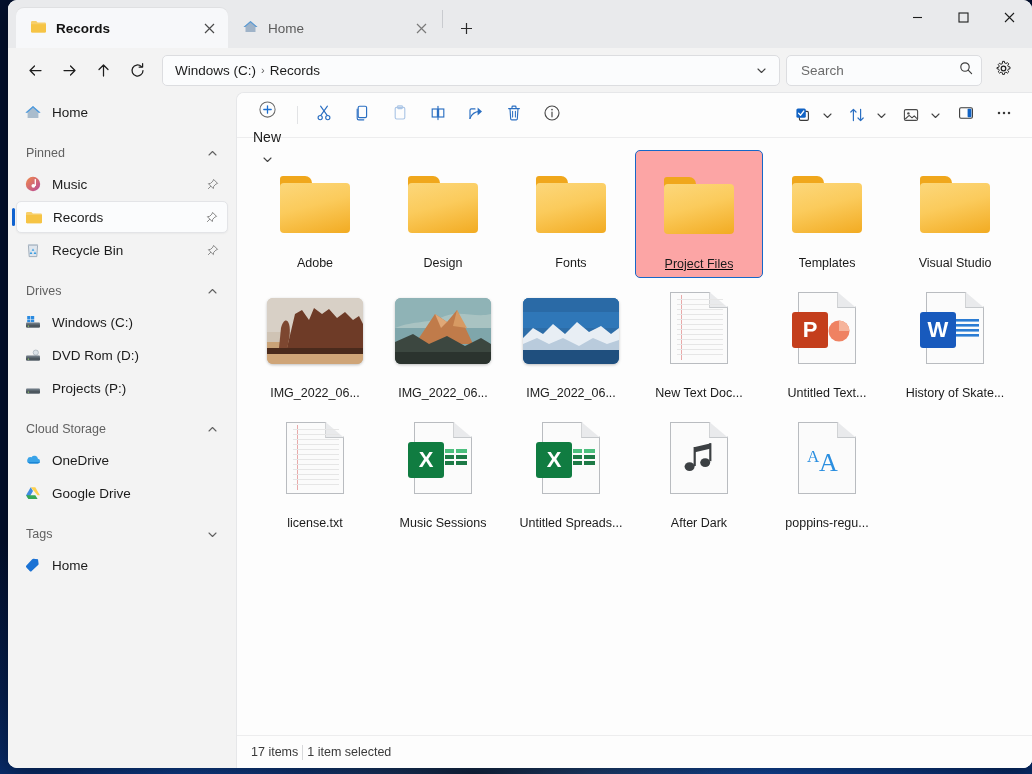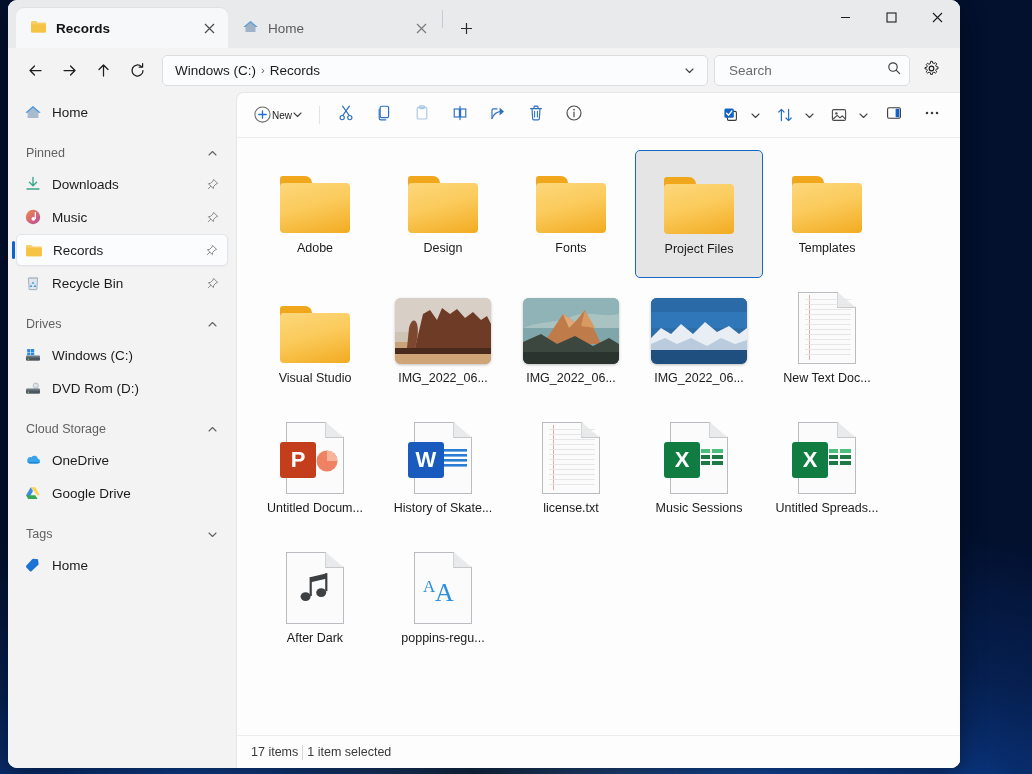--- a/index.html
+++ b/index.html
@@ -18,21 +18,21 @@
       linear-gradient(180deg,#04143a 0%, #061f4f 60%, #020b22 100%);
   }
   #desktop:after{
     content:"";position:absolute;left:0;right:0;bottom:0;height:46px;
     background:
       radial-gradient(ellipse 420px 70px at 46% 100%, rgba(10,20,40,.85) 0%, rgba(10,20,40,0) 70%),
       radial-gradient(ellipse 260px 46px at 48% 96%, rgba(140,200,255,.30) 0%, rgba(140,200,255,0) 72%);
   }
   
   #window{
-    position:absolute;left:8px;top:0;width:952px;height:768px;
+    position:absolute;left:8px;top:0;width:1024px;height:768px;
     background:#f3f3f3;
     border-radius:9px 9px 9px 9px;
     box-shadow:0 6px 26px rgba(0,0,0,.45);
     overflow:hidden;
     display:flex;flex-direction:column;
   }
   
   .titlebar{
     height:48px;flex:0 0 48px;position:relative;
     background:#e9eaec;
@@ -129,46 +129,46 @@
     background:#fdfdfd;border-radius:8px 0 0 0;
     border-left:1px solid #e6e7e9;border-top:1px solid #e6e7e9;
     margin-top:0;overflow:hidden;
   }
   .toolbar{
     height:45px;flex:0 0 45px;display:flex;align-items:center;
     padding:0 10px 0 10px;box-sizing:border-box;
     border-bottom:1px solid #ededee;background:#fdfdfd;gap:2px;
   }
   .tb-new{
-    height:30px;border-radius:5px;display:flex;align-items:center;
-    padding:0 8px 0 6px;font-size:10px;color:#1b1b1b;
+    height:30px;border-radius:5px;display:flex;align-items:center;gap:7px;
+    padding:0 8px 0 6px;font-size:14px;color:#1b1b1b;flex-direction:column;
   }
   .tb-btn{width:36px;height:30px;border-radius:5px;display:flex;align-items:center;justify-content:center;color:#1d1d1d;}
   .tb-btn.disabled{opacity:.38;}
   .tb-sep{width:1px;height:18px;background:#e2e3e5;margin:0 6px;}
   .tb-split{height:30px;border-radius:5px;display:flex;align-items:center;padding:0 2px;gap:0;}
   .tb-split .main{width:30px;height:30px;display:flex;align-items:center;justify-content:center;}
   .tb-split .cv{width:18px;height:30px;display:flex;align-items:center;justify-content:center;color:#444;}
   .spacer{flex:1 1 auto;}
   
   .files{
     flex:1 1 auto;min-height:0;overflow:hidden;
     padding:12px 10px 0 14px;box-sizing:border-box;
     display:flex;flex-wrap:wrap;align-content:flex-start;
   }
   .cell{
     width:128px;height:128px;margin:0 0 2px 0;
     border-radius:5px;box-sizing:border-box;
     display:flex;flex-direction:column;align-items:center;
     padding-top:12px;
   }
-  .cell.selected{background:#e5e5e5;border:1.5px solid #1668c8;}
+  .cell.selected{background:#fca5a5;border:1.5px solid #1668c8;text-decoration:underline;}
   .thumb{height:72px;display:flex;align-items:flex-end;justify-content:center;}
   .cap{
-    margin-top:7px;font-size:12.5px;color:#1b1b1b;
+    margin-top:22px;font-size:12.5px;color:#1b1b1b;
     max-width:116px;white-space:nowrap;overflow:hidden;text-overflow:ellipsis;text-align:center;
   }
   
   .folder{position:relative;width:74px;height:58px;}
   .folder .tab-lip{
     position:absolute;left:2px;top:0;width:32px;height:12px;
     background:#f0a71c;border-radius:3px 7px 0 0;
   }
   .folder .front{
     position:absolute;left:2px;top:7px;width:70px;height:50px;
@@ -345,34 +345,20 @@
       <div class="sgroup">
         <span>Pinned</span>
         <span class="chev">
           <svg width="11" height="11" viewBox="0 0 11 11">
               <path d="M2 7 L5.5 3.5 L9 7" stroke="#616161" stroke-width="1.1" fill="none" stroke-linecap="round" stroke-linejoin="round"></path>
             </svg>
         </span>
       </div>
 
 
-      <div class="snode">
-        <span class="ico">
-          <svg width="18" height="16" viewBox="0 0 18 16">
-              <path d="M9 1.5 V9.5 M5.4 6.2 L9 9.8 L12.6 6.2" stroke="#3aa78b" stroke-width="1.4" fill="none" stroke-linecap="round" stroke-linejoin="round"></path>
-              <path d="M3 13 H15" stroke="#3aa78b" stroke-width="1.4" stroke-linecap="round"></path>
-            </svg>
-        </span>
-        <span class="lbl">Downloads</span>
-        <span class="pin">
-          <svg width="13" height="13" viewBox="0 0 13 13">
-              <path d="M7.6 1.4 L11.6 5.4 L9.9 6.1 L7.7 8.3 L7.3 10.6 L2.4 5.7 L4.7 5.3 L6.9 3.1 Z M2.1 10.9 L5 8" stroke="#8a8a8a" stroke-width="1" fill="none" stroke-linejoin="round"></path>
-            </svg>
-        </span>
-      </div>
 
       <div class="snode">
         <span class="ico">
           <svg width="18" height="18" viewBox="0 0 18 18">
               <defs>
                 <linearGradient id="mg" x1="0" y1="0" x2="1" y2="1">
                   <stop offset="0" stop-color="#f08a4b"></stop>
                   <stop offset="1" stop-color="#b7499b"></stop>
                 </linearGradient>
               </defs>
@@ -449,20 +435,30 @@
           <svg width="18" height="16" viewBox="0 0 18 16">
               <circle cx="11.8" cy="5.6" r="2.6" fill="#dbe2e8" stroke="#a9b4bd" stroke-width=".8"></circle>
               <rect x="2" y="8.6" width="14" height="5" rx="1" fill="#6b7781"></rect>
               <rect x="2" y="10.6" width="14" height="3" rx="1" fill="#4c565e"></rect>
               <circle cx="4.4" cy="12.1" r=".7" fill="#9ee06a"></circle>
             </svg>
         </span>
         <span class="lbl">DVD Rom (D:)</span>
       </div>
 
+      <div class="snode">
+        <span class="ico">
+          <svg width="18" height="16" viewBox="0 0 18 16">
+              <rect x="2" y="8.6" width="14" height="5" rx="1" fill="#6b7781"></rect>
+              <rect x="2" y="10.6" width="14" height="3" rx="1" fill="#4c565e"></rect>
+              <circle cx="4.4" cy="12.1" r=".7" fill="#9ee06a"></circle>
+            </svg>
+        </span>
+        <span class="lbl">Projects (P:)</span>
+      </div>
 
       <div class="sgroup">
         <span>Cloud Storage</span>
         <span class="chev">
           <svg width="11" height="11" viewBox="0 0 11 11">
               <path d="M2 7 L5.5 3.5 L9 7" stroke="#616161" stroke-width="1.1" fill="none" stroke-linecap="round" stroke-linejoin="round"></path>
             </svg>
         </span>
       </div>
 
@@ -807,21 +803,21 @@
             <div class="page">
               <div class="sheet"></div>
                 <div class="fold"></div>
               <div class="badge ppt">P</div>
               <svg style="position:absolute;left:28px;top:26px" width="26" height="26" viewBox="0 0 26 26">
                 <circle cx="13" cy="13" r="10.5" fill="#ef8262"></circle>
                 <path d="M13 13 V2.5 A10.5 10.5 0 0 1 23.5 13 Z" fill="#f6b49b"></path>
               </svg>
             </div>
           </div>
-          <div class="cap">Untitled Docum...</div>
+          <div class="cap">Untitled Text...</div>
         </div>
 
         <div class="cell">
           <div class="thumb">
             <div class="page">
               <div class="sheet"></div>
                 <div class="fold"></div>
               <div class="badge word">W</div>
               <svg style="position:absolute;left:30px;top:25px" width="24" height="26" viewBox="0 0 24 26">
                 <rect x="0" y="2" width="23" height="2.6" fill="#2b7cd3"></rect>

